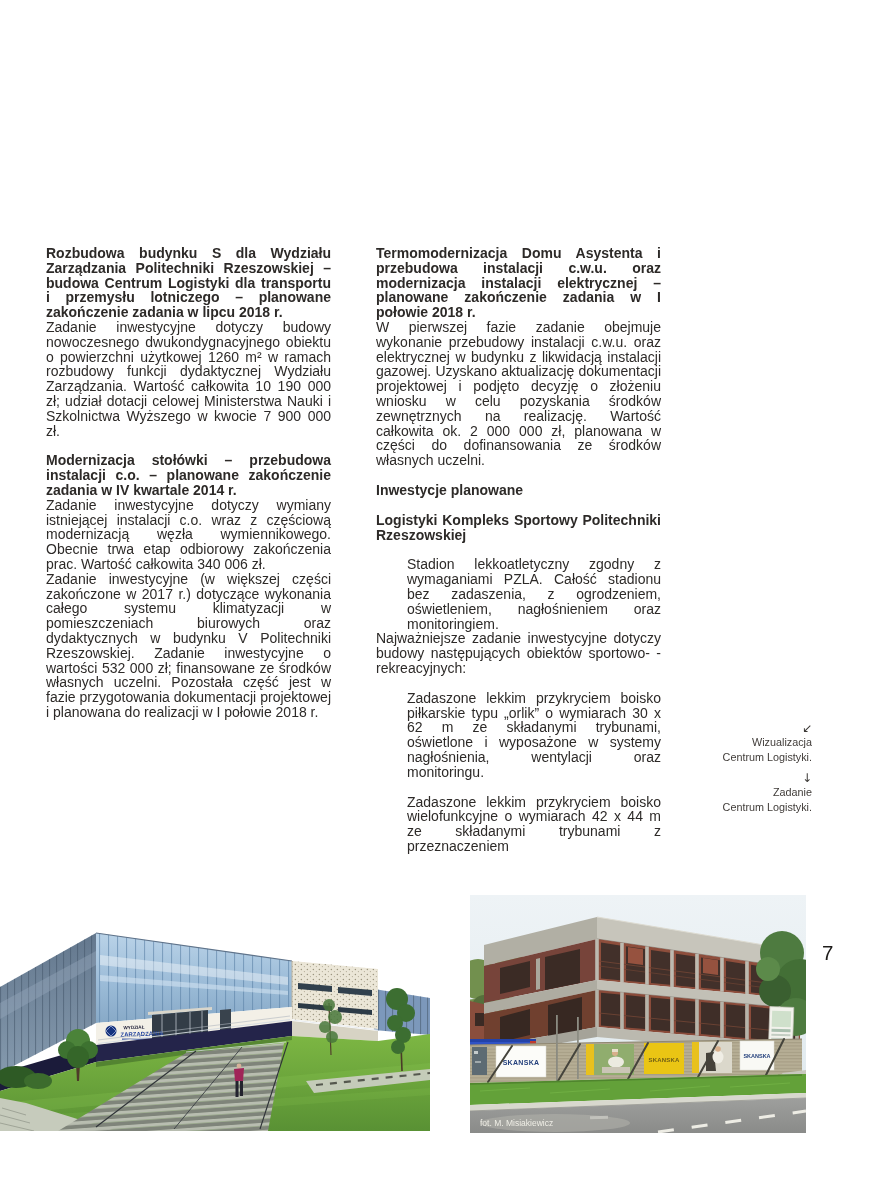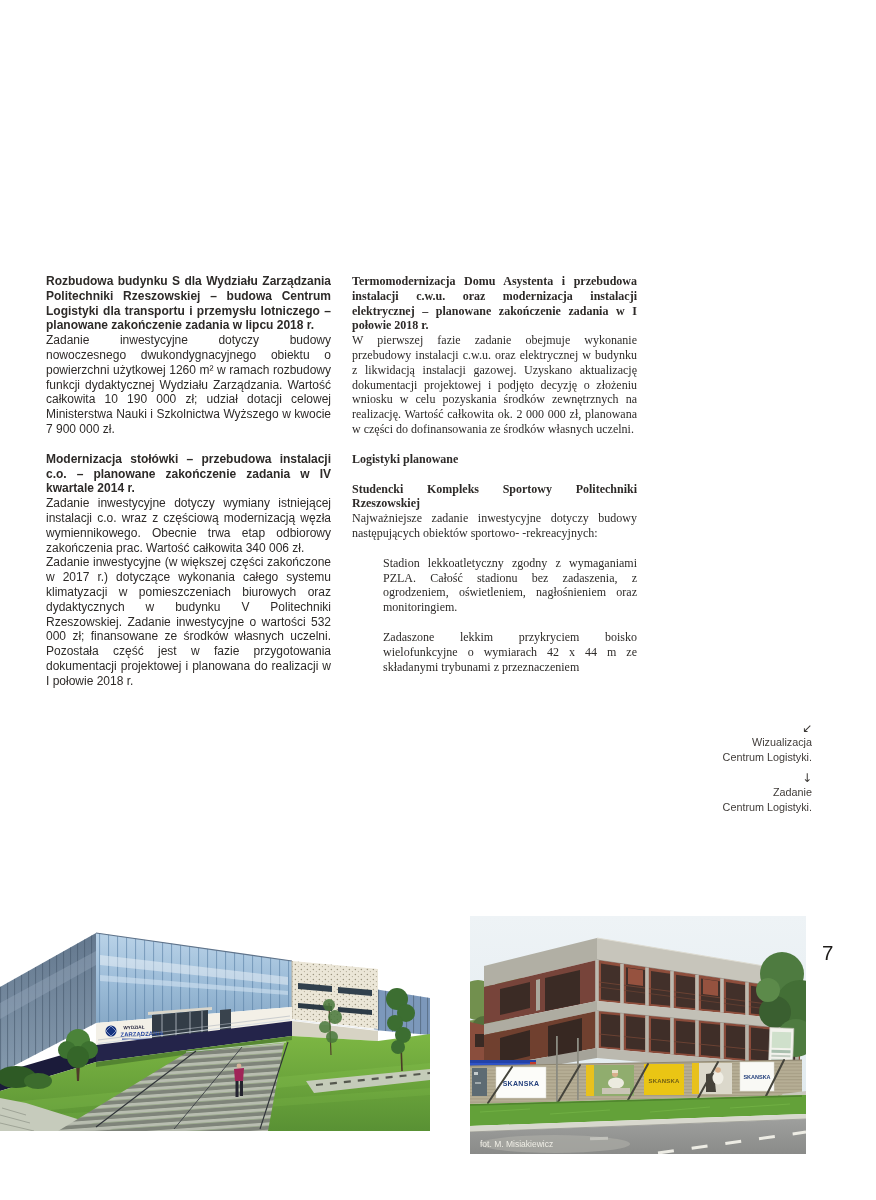--- a/index.html
+++ b/index.html
@@ -1,60 +1,61 @@
 <!DOCTYPE html>
 <html lang="pl"><head>
 <meta charset="utf-8">
 <style>
   html,body{margin:0;padding:0;}
   body{
     width:876px;height:1200px;position:relative;background:#ffffff;
     font-family:"Liberation Sans","DejaVu Sans",sans-serif;
     color:#2d2a28;overflow:hidden;
   }
-  .col{position:absolute;width:285px;top:246px;font-size:12px;line-height:14.8px;text-align:justify;hyphens:auto;margin-top:28px;-webkit-hyphens:auto;}
+  .col{position:absolute;width:285px;top:246px;font-size:14px;line-height:14.8px;text-align:justify;hyphens:auto;-webkit-hyphens:auto;}
   .col-left{left:46px;}
-  .col-right{left:352px;font-family:Liberation Serif, serif;}
+  .col-right{left:376px;}
   .blk{margin:0;}
   .h{font-weight:700;}
   .gap{margin-top:15px;}
   .ind{margin-left:31px;}
   .captions{
     position:absolute;left:690px;top:721px;width:122px;
     text-align:right;font-size:10.8px;line-height:14.6px;color:#403c39;
   }
   .cap-arrow{display:block;font-family:"DejaVu Sans",sans-serif;font-size:12px;line-height:14px;color:#3a3734;}
   .cap-line{display:block;}
   .cap2{margin-top:7px;}
   .pageno{
     position:absolute;left:822px;top:941px;font-size:20.5px;line-height:24px;color:#1d1b19;
   }
   .fig{position:absolute;}
   .fig svg{display:block;}
   .fig-left{left:0;top:903px;width:430px;height:228px;}
-  .fig-right{left:470px;top:916px;width:336px;height:274px;}
+  .fig-right{left:470px;top:895px;width:336px;height:274px;}
 </style>
 </head>
 <body>
 
 <div class="col col-left">
   <p class="blk h">Rozbudowa budynku S dla Wydziału Zarządzania Politechniki Rzeszowskiej – budowa Centrum Logistyki dla transportu i przemysłu lotniczego – planowane zakończenie zadania w lipcu 2018 r.</p>
   <p class="blk">Zadanie inwestycyjne dotyczy budowy nowoczesnego dwukondygnacyjnego obiektu o powierzchni użytkowej 1260 m² w ramach rozbudowy funkcji dydaktycznej Wydziału Zarządzania. Wartość całkowita 10 190 000 zł; udział dotacji celowej Ministerstwa Nauki i Szkolnictwa Wyższego w kwocie 7 900 000 zł.</p>
   <p class="blk h gap">Modernizacja stołówki – przebudowa instalacji c.o. – planowane zakończenie zadania w IV kwartale 2014 r.</p>
   <p class="blk">Zadanie inwestycyjne dotyczy wymiany istniejącej instalacji c.o. wraz z częściową modernizacją węzła wymiennikowego. Obecnie trwa etap odbiorowy zakończenia prac. Wartość całkowita 340 006 zł.</p>
   <p class="blk">Zadanie inwestycyjne (w większej części zakończone w 2017 r.) dotyczące wykonania całego systemu klimatyzacji w pomieszczeniach biurowych oraz dydaktycznych w budynku V Politechniki Rzeszowskiej. Zadanie inwestycyjne o wartości 532 000 zł; finansowane ze środków własnych uczelni. Pozostała część jest w fazie przygotowania dokumentacji projektowej i planowana do realizacji w I połowie 2018 r.</p>
 </div>
 
 <div class="col col-right">
   <p class="blk h">Termomodernizacja Domu Asystenta i przebudowa instalacji c.w.u. oraz modernizacja instalacji elektrycznej – planowane zakończenie zadania w I połowie 2018 r.</p>
   <p class="blk">W pierwszej fazie zadanie obejmuje wykonanie przebudowy instalacji c.w.u. oraz elektrycznej w budynku z likwidacją instalacji gazowej. Uzyskano aktualizację dokumentacji projektowej i podjęto decyzję o złożeniu wniosku w celu pozyskania środków zewnętrznych na realizację. Wartość całkowita ok. 2 000 000 zł, planowana w części do dofinansowania ze środków własnych uczelni.</p>
-  <p class="blk h gap">Logistyki planowane</p>
-  <p class="blk h gap">Studencki Kompleks Sportowy Politechniki Rzeszowskiej</p>
+  <p class="blk h gap">Inwestycje planowane</p>
+  <p class="blk h gap">Logistyki Kompleks Sportowy Politechniki Rzeszowskiej</p>
+  <p class="blk ind gap">Stadion lekkoatletyczny zgodny z wymaganiami PZLA. Całość stadionu bez zadaszenia, z ogrodzeniem, oświetleniem, nagłośnieniem oraz monitoringiem.</p>
   <p class="blk">Najważniejsze zadanie inwestycyjne dotyczy budowy następujących obiektów sportowo- -rekreacyjnych:</p>
-  <p class="blk ind gap">Stadion lekkoatletyczny zgodny z wymaganiami PZLA. Całość stadionu bez zadaszenia, z ogrodzeniem, oświetleniem, nagłośnieniem oraz monitoringiem.</p>
+  <p class="blk ind gap">Zadaszone lekkim przykryciem boisko piłkarskie typu „orlik” o wymiarach 30 x 62 m ze składanymi trybunami, oświetlone i wyposażone w systemy nagłośnienia, wentylacji oraz monitoringu.</p>
   <p class="blk ind gap">Zadaszone lekkim przykryciem boisko wielofunkcyjne o wymiarach 42 x 44 m ze składanymi trybunami z przeznaczeniem</p>
 </div>
 
 <div class="captions">
   <span class="cap-arrow">↙</span>
   <span class="cap-line">Wizualizacja</span>
   <span class="cap-line">Centrum Logistyki.</span>
   <span class="cap-arrow cap2">↓</span>
   <span class="cap-line">Zadanie</span>
   <span class="cap-line">Centrum Logistyki.</span>

